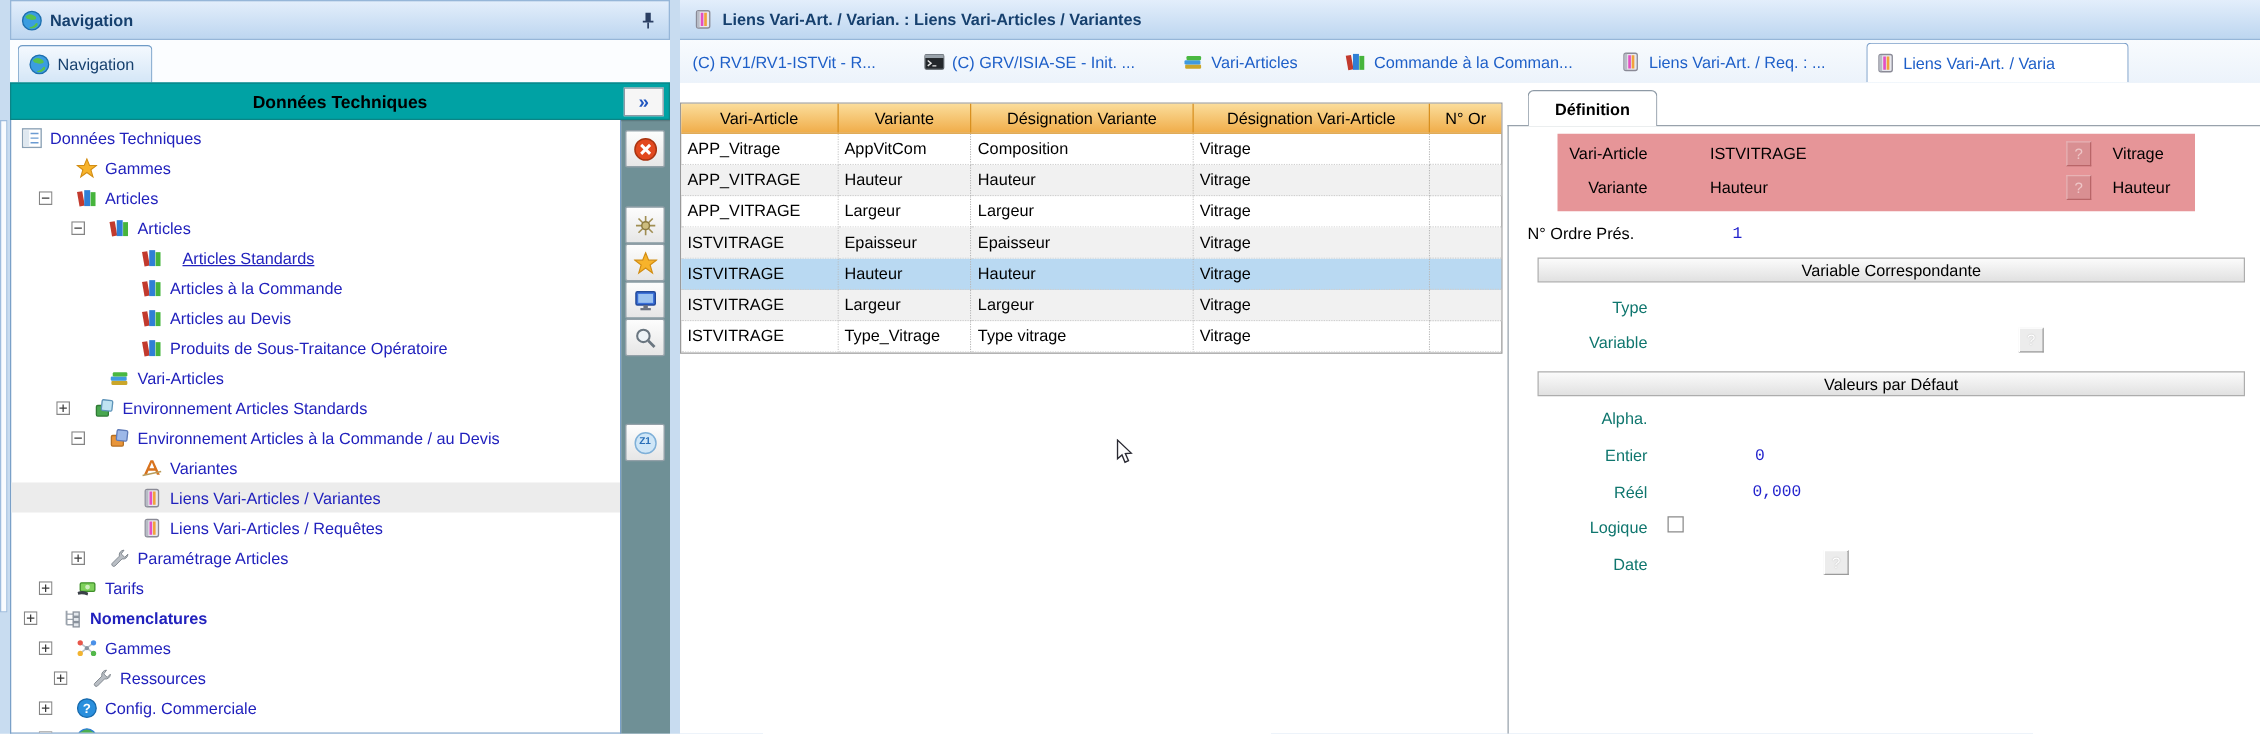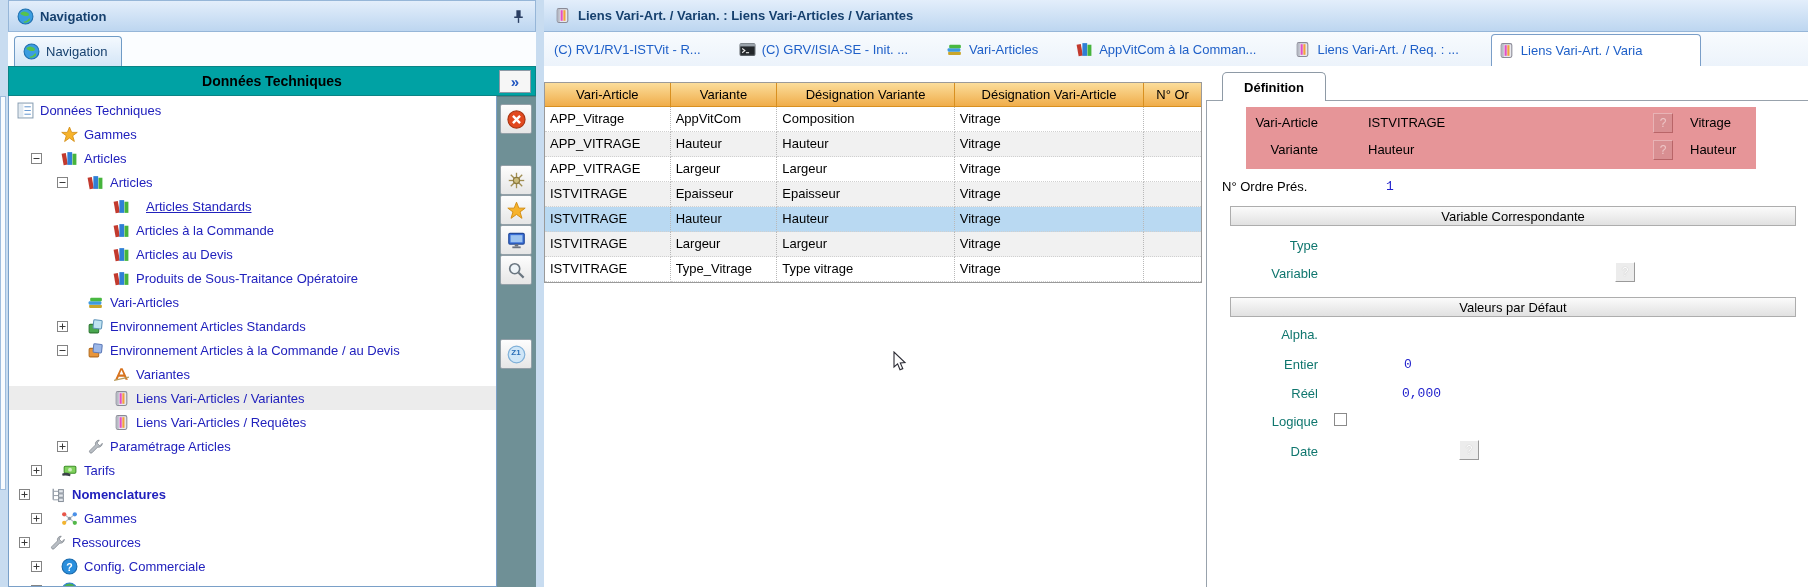--- a/index.html
+++ b/index.html
@@ -210,21 +210,21 @@
       </div>
       <div class="tree-row" style="padding-left: 48px;">
         <span class="slot"></span>
         <span class="icn"><svg viewBox="0 0 16 16">
             <rect x="2" y="10" width="12" height="3.2" rx="1" fill="#caa62a"></rect>
             <rect x="1.5" y="6.8" width="12" height="3.2" rx="1" fill="#3f9adf"></rect>
             <rect x="3" y="3.6" width="11" height="3.2" rx="1" fill="#49b841"></rect>
           </svg></span>
         <span class="tlab">Vari-Articles</span>
       </div>
-      <div class="tree-row" style="padding-left: 48px;">
+      <div class="tree-row" style="padding-left: 36px;">
         <span class="slot">
           <span class="exp"><svg viewBox="0 0 11 11">
               <rect x="0.5" y="0.5" width="10" height="10" fill="#fff" stroke="#848484"></rect>
               <line x1="2.5" y1="5.5" x2="8.5" y2="5.5" stroke="#3a3a3a"></line>
               <line x1="5.5" y1="2.5" x2="5.5" y2="8.5" stroke="#3a3a3a"></line>
             </svg></span>
         </span>
         <span class="icn"><svg viewBox="0 0 16 16">
             <rect x="2" y="6" width="9" height="8" rx="1" fill="#49a74f" stroke="#2f7a35"></rect>
             <rect x="6" y="2" width="8" height="8" rx="1" fill="#bfe3f2" stroke="#5e93b8" transform="rotate(6 10 6)"></rect>
@@ -330,21 +330,21 @@
         <span class="icn"><svg viewBox="0 0 16 16">
             <path d="M8 8 L3 4 M8 8 L13 4 M8 8 L3 12 M8 8 L13 12" stroke="#b9c2cc" stroke-width="1.2" fill="none"></path>
             <circle cx="3" cy="4" r="2" fill="#e8564a"></circle>
             <circle cx="13" cy="4" r="2" fill="#4a90e8"></circle>
             <circle cx="3" cy="12" r="2" fill="#f2b431"></circle>
             <circle cx="13" cy="12" r="2" fill="#53b84a"></circle>
             <circle cx="8" cy="8" r="1.6" fill="#8893a0"></circle>
           </svg></span>
         <span class="tlab">Gammes</span>
       </div>
-      <div class="tree-row" style="padding-left: 10px;">
+      <div class="tree-row" style="padding-left: 34px;">
         <span class="slot">
           <span class="exp"><svg viewBox="0 0 11 11">
               <rect x="0.5" y="0.5" width="10" height="10" fill="#fff" stroke="#848484"></rect>
               <line x1="2.5" y1="5.5" x2="8.5" y2="5.5" stroke="#3a3a3a"></line>
               <line x1="5.5" y1="2.5" x2="5.5" y2="8.5" stroke="#3a3a3a"></line>
             </svg></span>
         </span>
         <span class="icn"><svg viewBox="0 0 16 16">
             <path d="M11.5 2 A3.6 3.6 0 0 0 8 6.5 L2.5 12 A1.5 1.5 0 0 0 4.6 14 L10 8.6 A3.6 3.6 0 0 0 14.4 5 L12 7.4 L9.4 4.8 Z" fill="#b9bec4" stroke="#7d848c" stroke-width="0.7"></path>
           </svg></span>
@@ -453,21 +453,21 @@
             <rect x="3" y="3.6" width="11" height="3.2" rx="1" fill="#49b841"></rect>
           </svg></span>
         <span>Vari-Articles</span>
       </div>
       <div class="mtab">
         <span class="icn"><svg viewBox="0 0 16 16">
             <rect x="1.5" y="3" width="4" height="11" fill="#c23a2e" transform="rotate(-10 3.5 8.5)"></rect>
             <rect x="6" y="2" width="4.5" height="12" fill="#2f7fd6"></rect>
             <rect x="10.8" y="3.5" width="3.7" height="10.5" fill="#46b43c"></rect>
           </svg></span>
-        <span>AppVitCom à la Comman...</span>
+        <span>Commande à la Comman...</span>
       </div>
       <div class="mtab">
         <span class="icn"><svg viewBox="0 0 16 16">
             <rect x="3" y="1.5" width="10" height="13" rx="1.5" fill="#e8e8ee" stroke="#8a8a96"></rect>
             <rect x="3.4" y="1.9" width="2" height="12.2" fill="#b8bcc6"></rect>
             <rect x="6.2" y="3" width="2" height="10" fill="#e44fc3"></rect>
             <rect x="8.8" y="3" width="2" height="10" fill="#f2a23c"></rect>
           </svg></span>
         <span>Liens Vari-Art. / Req. : ...</span>
       </div>

